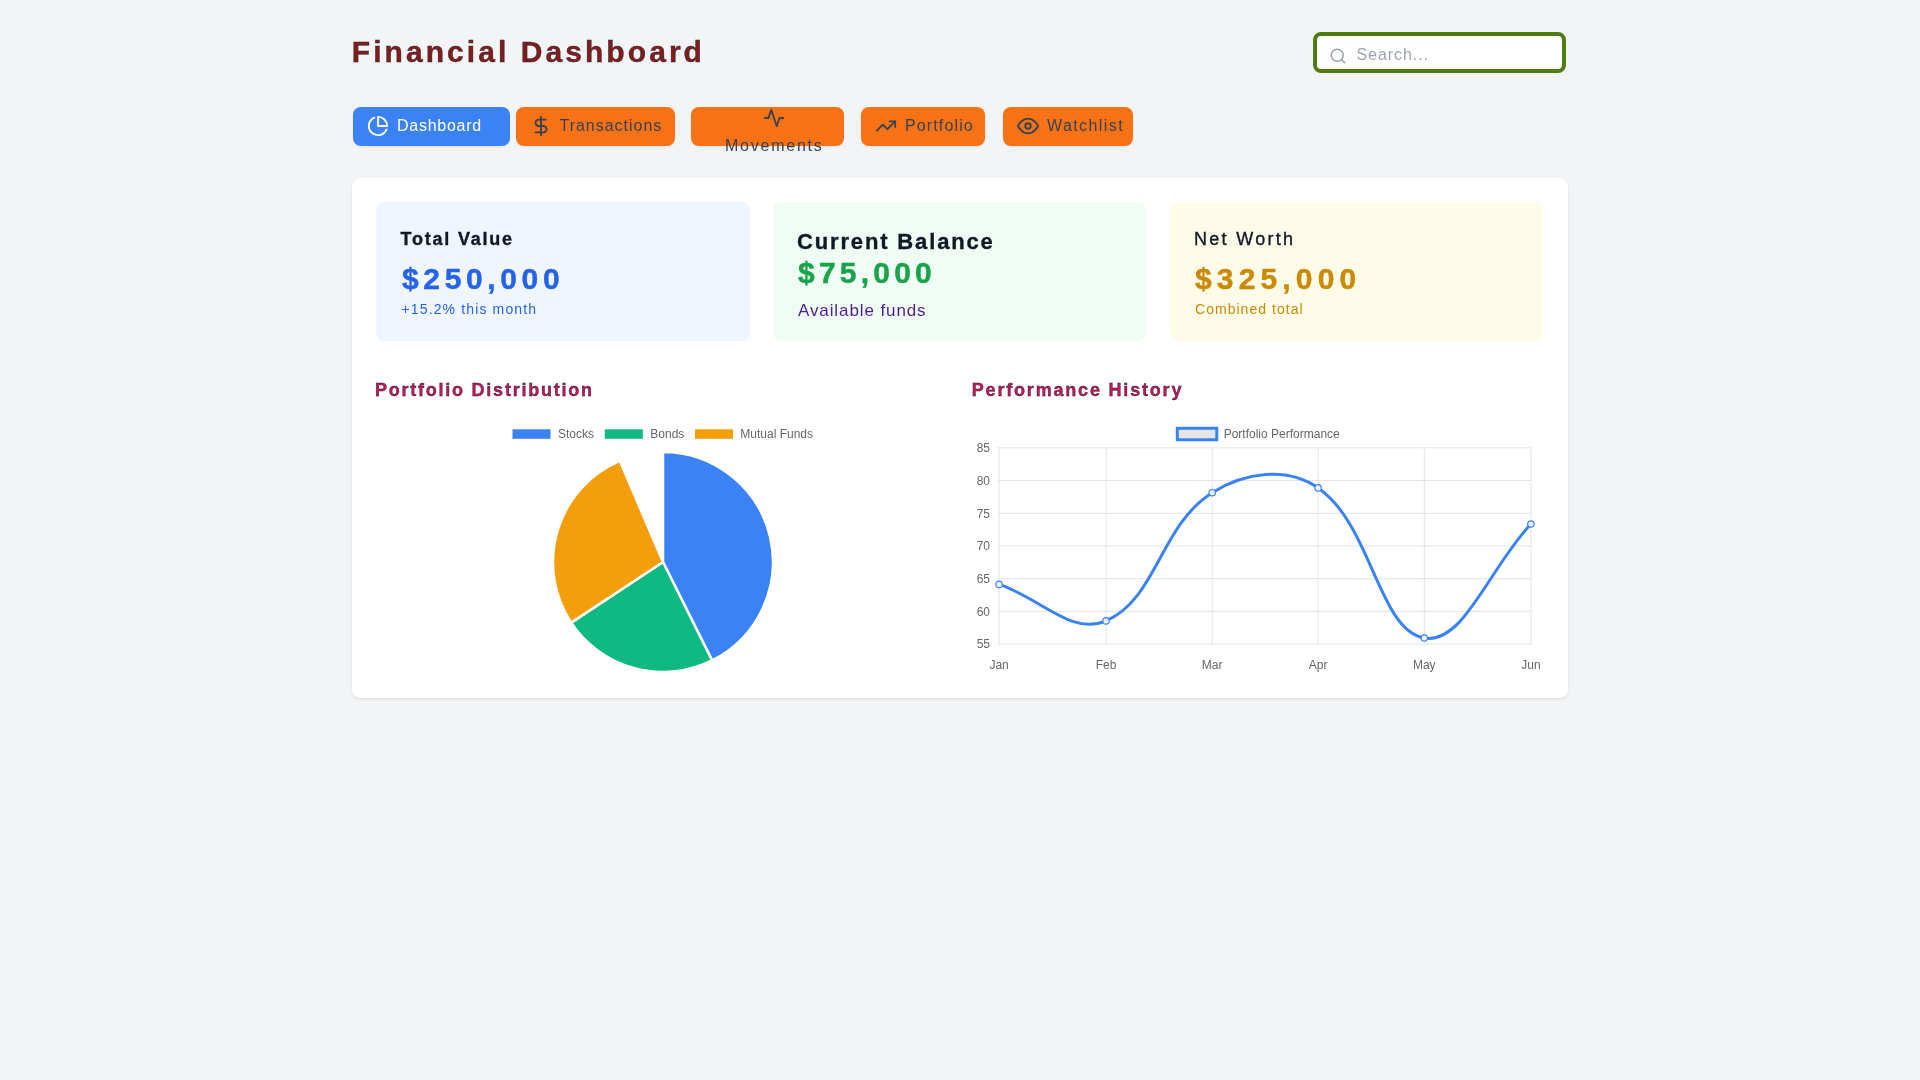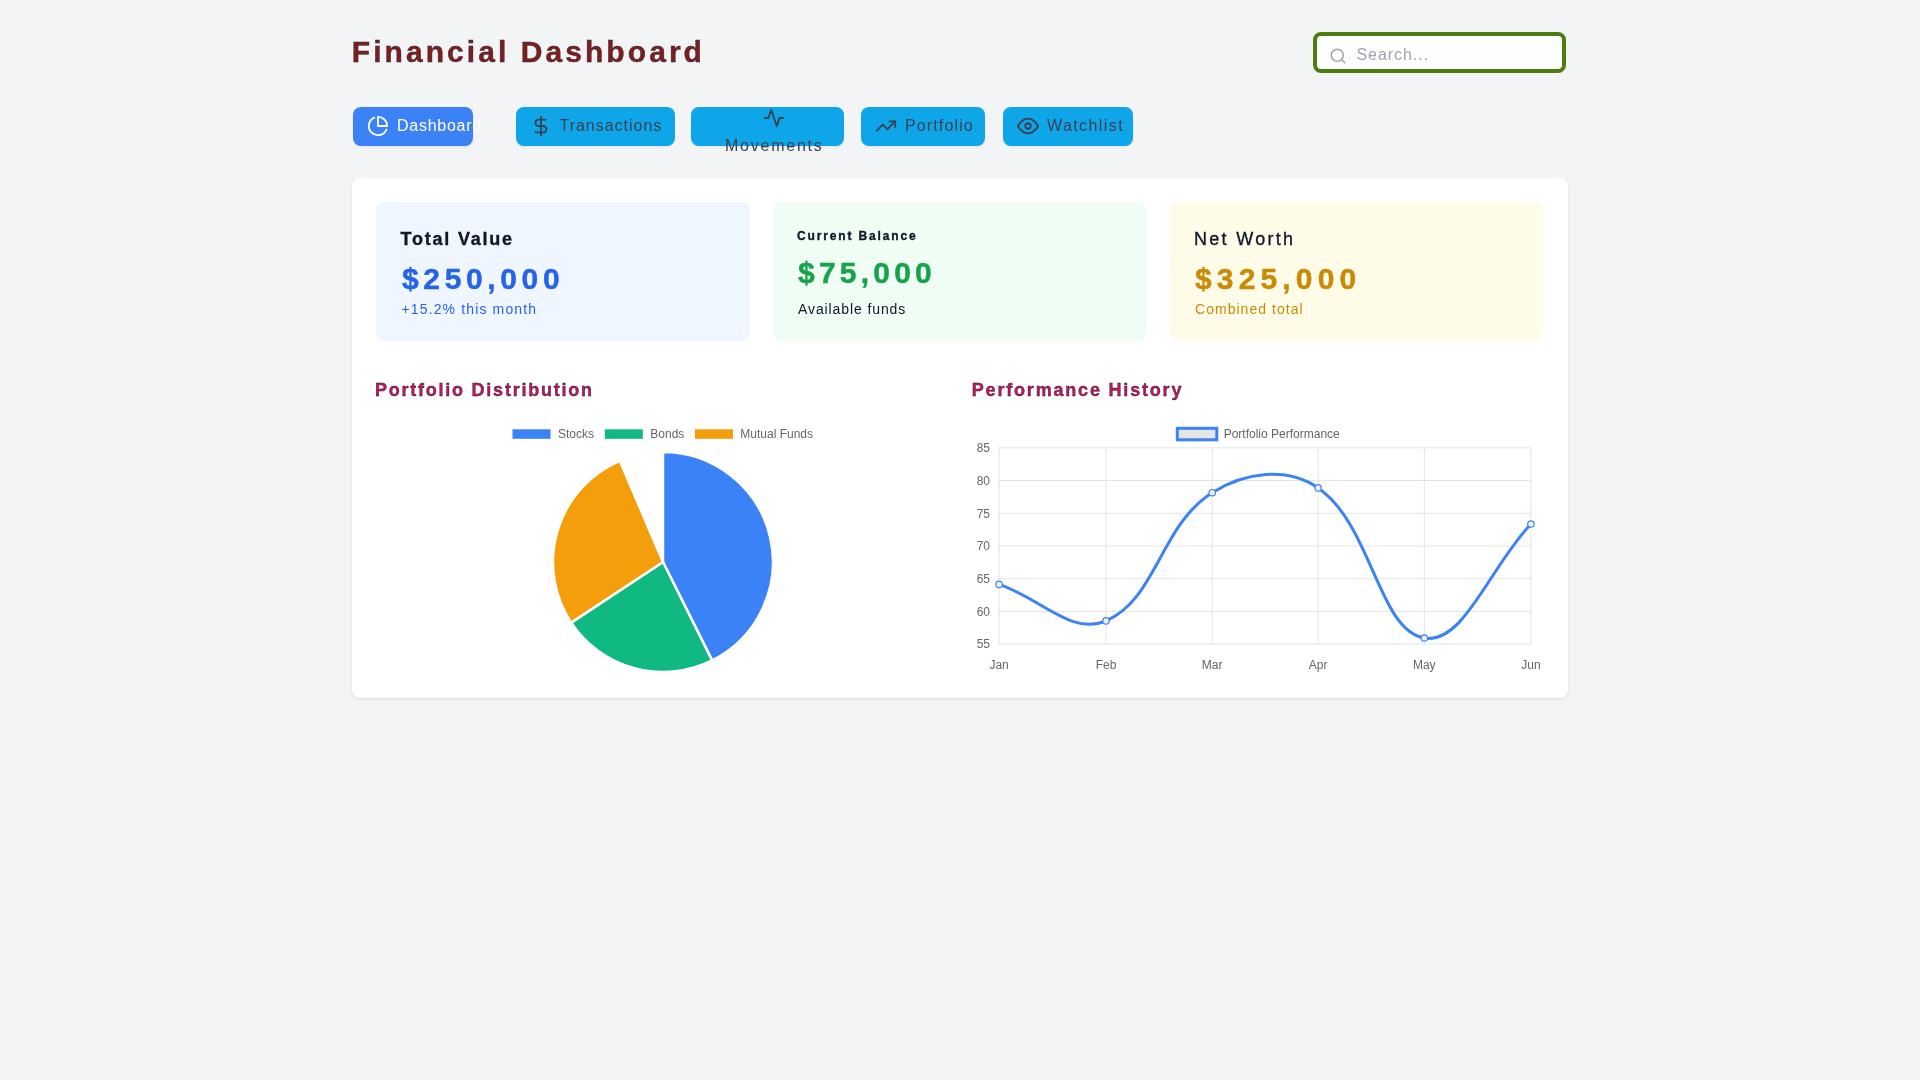--- a/index.html
+++ b/index.html
@@ -1,40 +1,40 @@
 <!DOCTYPE html>
 <html><head>
 <meta charset="utf-8">
 <style>
 * { margin:0; padding:0; box-sizing:border-box; }
 html,body { width:1920px; height:1080px; background:#f3f4f6; font-family:"Liberation Sans", sans-serif; position:relative; overflow:hidden; }
 .abs { position:absolute; }
 h1 { position:absolute; left:351.8px; top:37px; font-size:30px; font-weight:bold; color:#7f1d1d; letter-spacing:3.06px; line-height:1; -webkit-text-stroke:0.4px #1f2937; }
 .search { position:absolute; left:1313px; top:32px; width:253px; height:41px; background:#fff; border:4px solid #4d7c0f; border-radius:8px; }
 .search-txt { position:absolute; left:39.5px; top:10px; font-size:16px; color:#9ca3af; letter-spacing:0.93px; }
-.navbtn { position:absolute; top:107px; height:38.5px; border-radius:8px; background:#0ea5e9; box-shadow:0 1px 2px rgba(0,0,0,0.08); display:flex; align-items:center; justify-content:flex-start; padding-left:14px; gap:8px; font-size:16px; color:#374151; }
+.navbtn { position:absolute; top:107px; height:38.5px; border-radius:8px; background:#f97316; box-shadow:0 1px 2px rgba(0,0,0,0.08); display:flex; align-items:center; justify-content:flex-start; padding-left:14px; gap:8px; font-size:16px; color:#374151; }
 .navbtn svg { flex:0 0 auto; }
 .navbtn.active { background:#3b82f6; color:#fff; }
 .card { position:absolute; left:352px; top:177.5px; width:1216px; height:520.5px; background:#fff; border-radius:8px; box-shadow:0 1px 3px rgba(0,0,0,0.1); }
 .stat { position:absolute; top:202px; width:373.5px; height:139px; border-radius:8px; }
 .sec { position:absolute; top:380px; font-size:18px; font-weight:bold; color:#be185d; -webkit-text-stroke:0.35px #111827; }
 </style>
 </head>
 <body>
 <h1>Financial Dashboard</h1>
 
 <div class="search">
   <svg class="abs" style="left:11.5px;top:10.5px" width="18" height="18" viewBox="0 0 24 24" fill="none" stroke="#9ca3af" stroke-width="2" stroke-linecap="round" stroke-linejoin="round">
       <circle cx="11" cy="11" r="8"></circle>
       <line x1="21" y1="21" x2="16.65" y2="16.65"></line>
     </svg>
   <div class="search-txt">Search...</div>
 </div>
 
-<div class="navbtn active" style="left:353px; width:120px;">
+<div class="navbtn active" style="left:353px; width:157px;">
   <svg width="22" height="22" viewBox="0 0 24 24" fill="none" stroke="#fff" stroke-width="2" stroke-linecap="round" stroke-linejoin="round">
       <path d="M21.21 15.89A10 10 0 1 1 8 2.83"></path>
       <path d="M22 12A10 10 0 0 0 12 2v10z"></path>
     </svg>
   <span style="letter-spacing:0.73px;">Dashboard</span>
 </div>
 <div class="navbtn" style="left:515.5px; width:159px;">
   <svg width="22" height="22" viewBox="0 0 24 24" fill="none" stroke="#374151" stroke-width="2" stroke-linecap="round" stroke-linejoin="round">
       <line x1="12" y1="2" x2="12" y2="22"></line>
       <path d="M17 5H9.5a3.5 3.5 0 0 0 0 7h5a3.5 3.5 0 0 1 0 7H6"></path>
@@ -62,29 +62,29 @@
   <span style="letter-spacing:1.41px;">Watchlist</span>
 </div>
 
 <div class="card"></div>
 
 <div class="stat" style="left:376px; background:#eff6ff;"></div>
 <div class="stat" style="left:772.5px; background:#f0fdf4;"></div>
 <div class="stat" style="left:1169.5px; background:#fefce8;"></div>
 
 <div class="abs" style="left:400.5px; top:229px; font-size:18px; font-weight:bold; color:#111827; letter-spacing:1.79px; -webkit-text-stroke:0.35px #111827;">Total Value</div>
-<div class="abs" style="left:797px; top:229px; font-size:12px; font-weight:bold; color:#111827; letter-spacing:1.85px; -webkit-text-stroke:0.35px #111827;">Current Balance</div>
+<div class="abs" style="left:797px; top:229px; font-size:22px; font-weight:bold; color:#111827; letter-spacing:1.85px; -webkit-text-stroke:0.35px #111827;">Current Balance</div>
 <div class="abs" style="left:1194px; top:229px; font-size:18px; font-weight:normal; color:#111827; letter-spacing:2.29px; -webkit-text-stroke:0.35px #111827;">Net Worth</div>
 
 <div class="abs" style="left:402px; top:262px; font-size:30px; font-weight:bold; color:#2563eb; letter-spacing:4.64px; -webkit-text-stroke:0.45px #2563eb;">$250,000</div>
 <div class="abs" style="left:798px; top:256px; font-size:30px; font-weight:bold; color:#16a34a; letter-spacing:4.22px; -webkit-text-stroke:0.45px #16a34a;">$75,000</div>
 <div class="abs" style="left:1195px; top:262px; font-size:30px; font-weight:bold; color:#ca8a04; letter-spacing:5.15px; -webkit-text-stroke:0.45px #ca8a04;">$325,000</div>
 
 <div class="abs" style="left:401.5px; top:300.5px; font-size:14px; color:#2563eb; letter-spacing:1.14px;">+15.2% this month</div>
-<div class="abs" style="left:798px; top:300.5px; font-size:14px; color:#0f172a; letter-spacing:0.9px;">Available funds</div>
+<div class="abs" style="left:798px; top:300.5px; font-size:17px; color:#4c1d95; letter-spacing:0.9px;">Available funds</div>
 <div class="abs" style="left:1195px; top:300.5px; font-size:14px; color:#ca8a04; letter-spacing:1.03px;">Combined total</div>
 
 <div class="sec" style="left:375px; letter-spacing:1.76px;">Portfolio Distribution</div>
 <div class="sec" style="left:971.8px; letter-spacing:1.81px;">Performance History</div>
 
 <svg class="abs" style="left:0;top:0" width="1920" height="1080" viewBox="0 0 1920 1080">
 
   <rect x="512.5" y="429.3" width="38" height="9.5" fill="#3b82f6"></rect>
   <rect x="604.8" y="429.3" width="38" height="9.5" fill="#10b981"></rect>
   <rect x="695" y="429.3" width="38" height="9.5" fill="#f59e0b"></rect>

